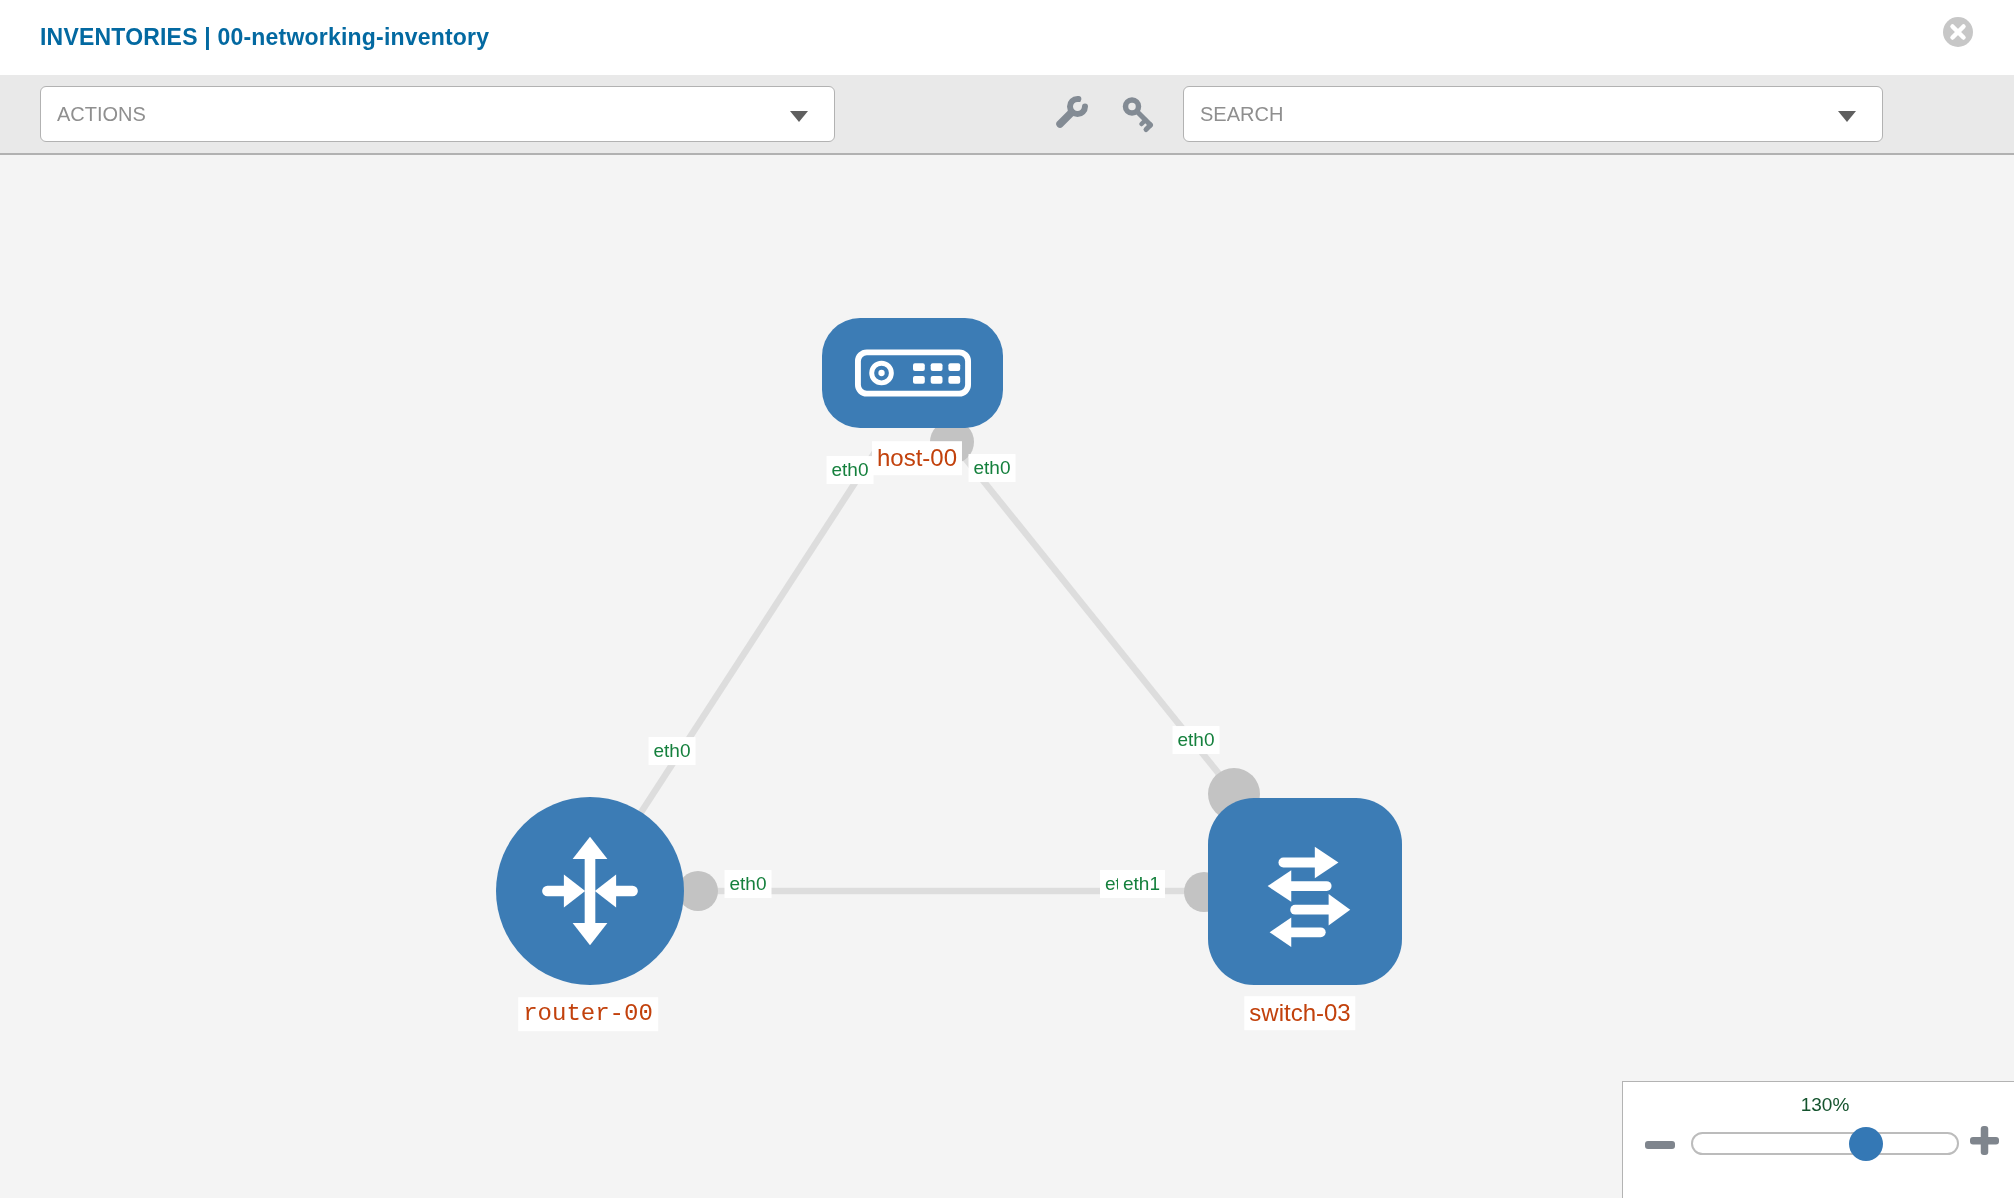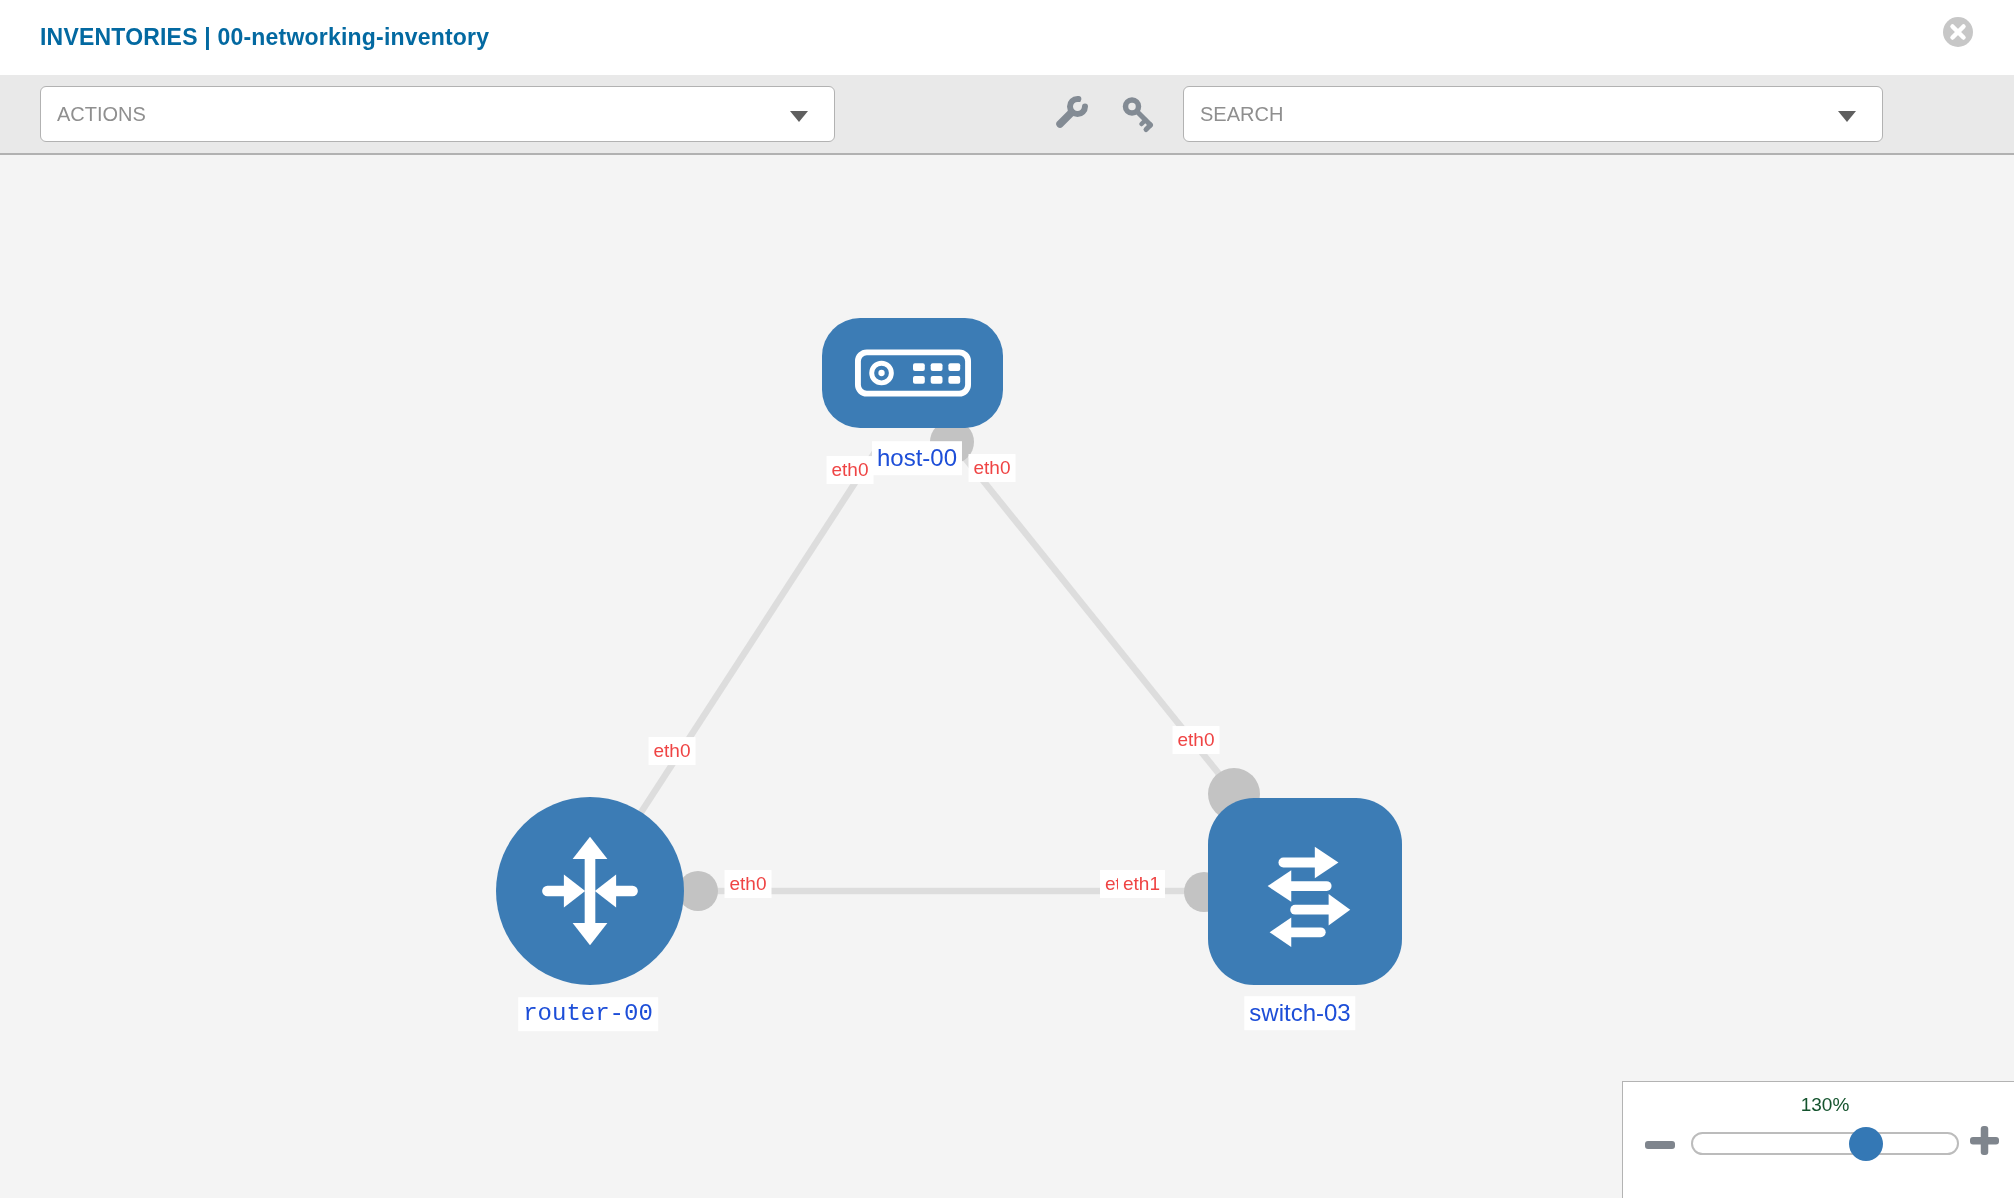--- a/index.html
+++ b/index.html
@@ -60,24 +60,24 @@
   .links-layer { position: absolute; left: 0; top: 0; }
   .links-layer line { stroke: #dddddd; stroke-width: 6.5px; }
   .links-layer circle { fill: #c3c3c3; }
 
   .node { position: absolute; background: #3c7cb5; display: flex; align-items: center; justify-content: center; cursor: pointer; }
   .node-host   { left: 822px;  top: 163px; width: 181px; height: 110px; border-radius: 38px; }
   .node-router { left: 496px;  top: 642px; width: 188px; height: 188px; border-radius: 50%; }
   .node-switch { left: 1208px; top: 643px; width: 194px; height: 187px; border-radius: 46px; }
 
   .chip {
-    position: absolute; background: #ffffff; color: #ef4444;
+    position: absolute; background: #ffffff; color: #15803d;
     white-space: nowrap; padding: 3px 5px; line-height: 1.15;
   }
-  .node-label { font-size: 24px; color: #1d4ed8; transform: translate(-50%, -50%); }
+  .node-label { font-size: 24px; color: #c2410c; transform: translate(-50%, -50%); }
   .port-label { font-size: 19px; transform: translate(-50%, -50%); }
   .port-label.anchored { transform: translateY(-50%); }
 
   .lbl-host    { left: 917px;  top: 303px; }
   .lbl-router  { left: 588px;  top: 859px; font-family: Liberation Mono, monospace; }
   .lbl-switch  { left: 1300px; top: 858px; }
   .if-host-l   { left: 850px;  top: 315px; }
   .if-host-r   { left: 992px;  top: 313px; }
   .if-router-t { left: 672px;  top: 596px; }
   .if-switch-t { left: 1196px; top: 585px; }

